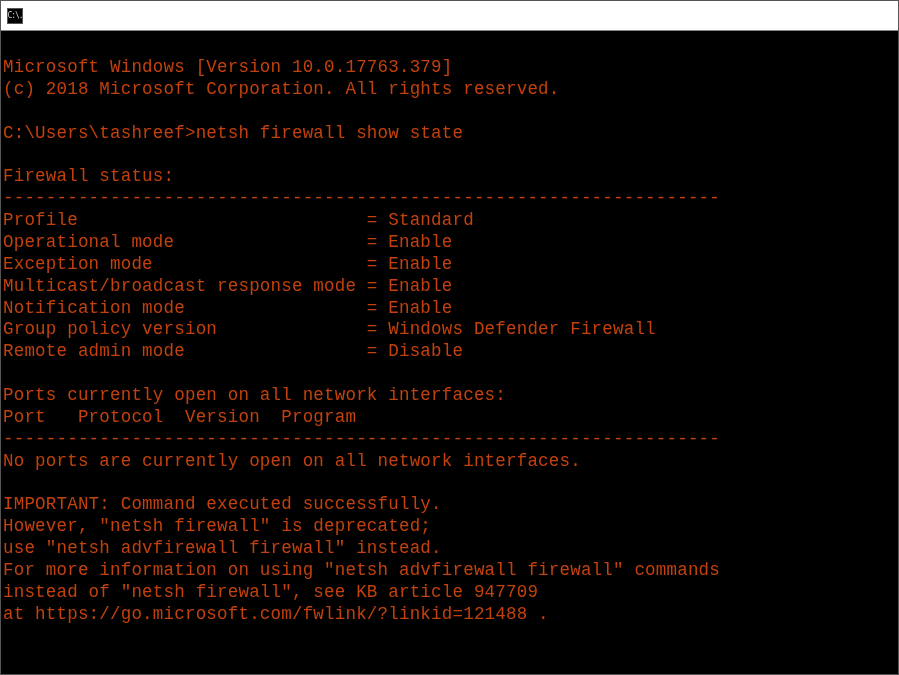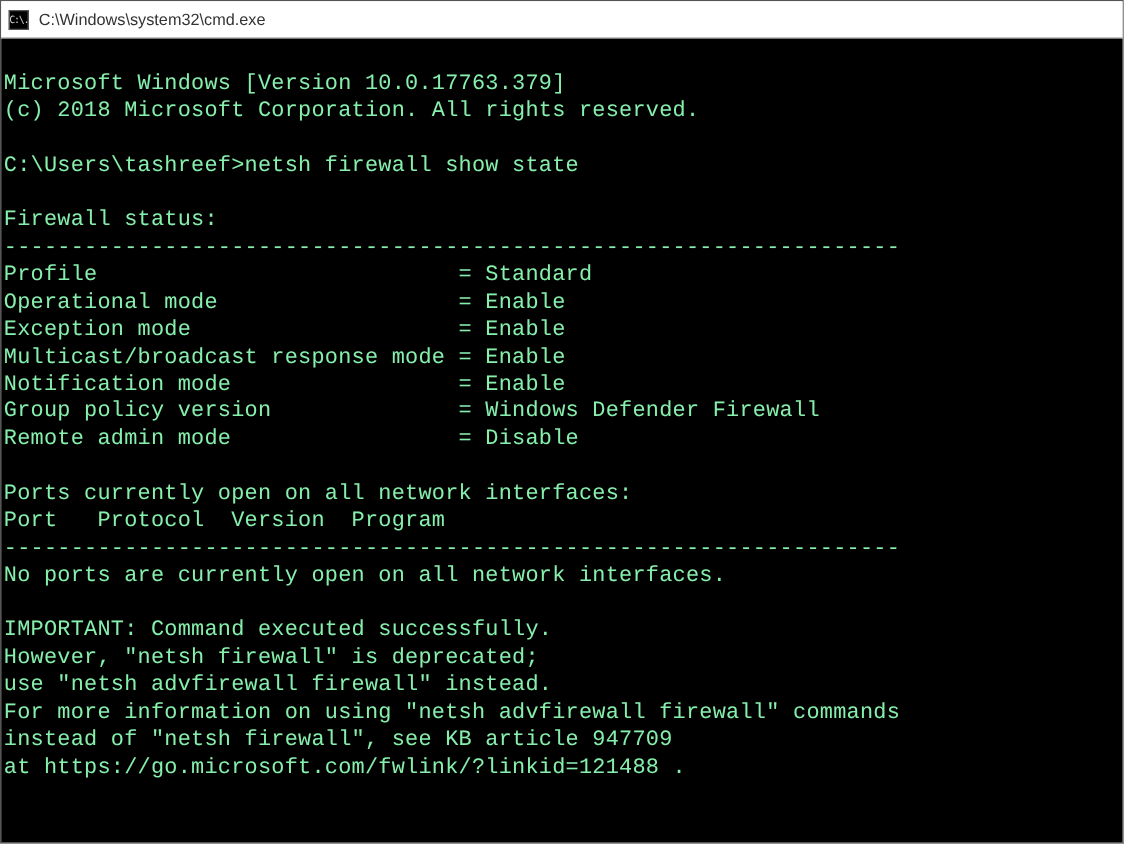--- a/index.html
+++ b/index.html
@@ -41,40 +41,39 @@
     align-items: center;
     justify-content: center;
     color: #ccc;
     font-size: 8px;
     font-family: monospace;
     letter-spacing: -1px;
   }
   .console {
     flex: 1;
     background: #000;
-    color: #86efac;
+    color: #c2410c;
     font-size: 17.5px;
     line-height: 1.25;
     padding: 4px 2px;
     white-space: pre;
     overflow: hidden;
     font-family: "Consolas", "Courier New", monospace;
     letter-spacing: 0.2px;
   }
   .line { white-space: pre; }
   .prompt-cmd { }
 </style>
 </head>
 <body>
 
 <div class="window">
 
   <div class="titlebar">
     <div class="cmd-icon">C:\.</div>
-    <div>C:\Windows\system32\cmd.exe</div>
   </div>
 
   <div class="console">
 <span class="line">Microsoft Windows [Version 10.0.17763.379]</span>
 <span class="line">(c) 2018 Microsoft Corporation. All rights reserved.</span>
 
 <span class="line"><span>C:\Users\tashreef&gt;</span><span class="prompt-cmd">netsh firewall show state</span></span>
 
 <span class="line">Firewall status:</span>
 <span class="line">-------------------------------------------------------------------</span>

